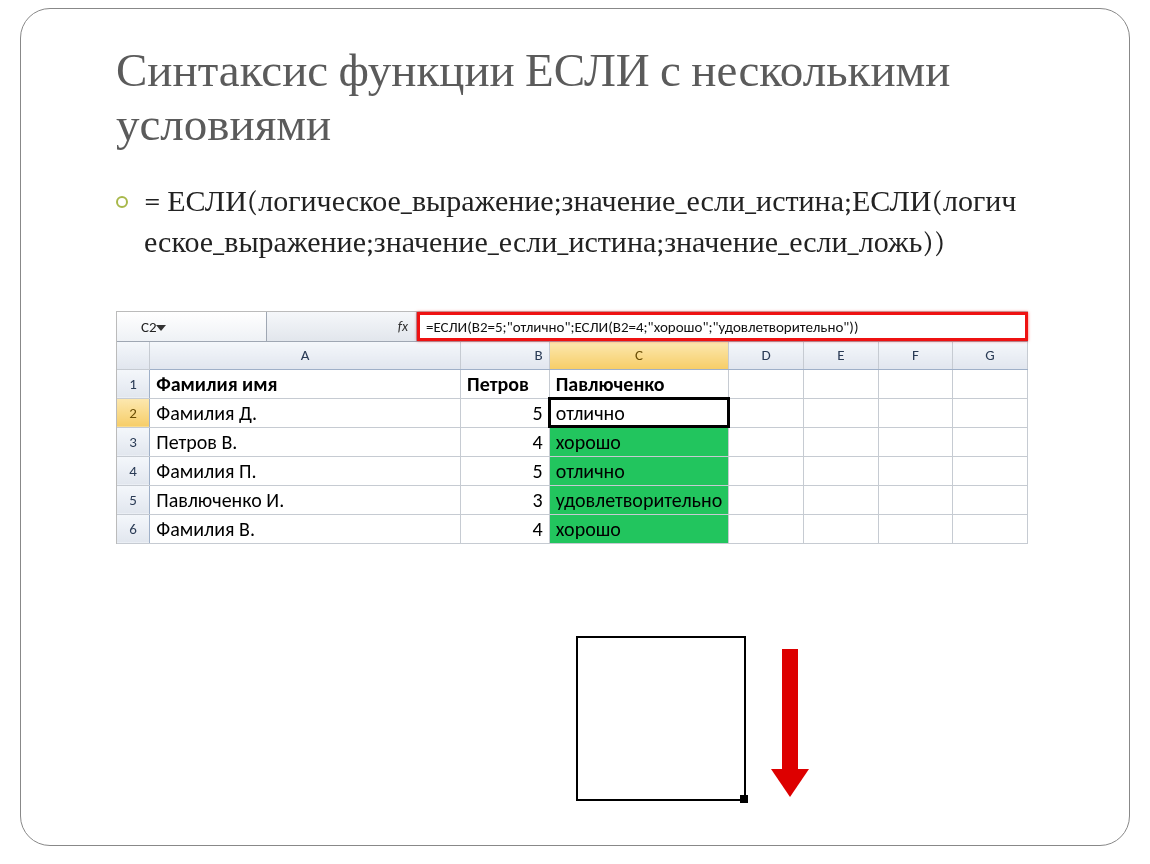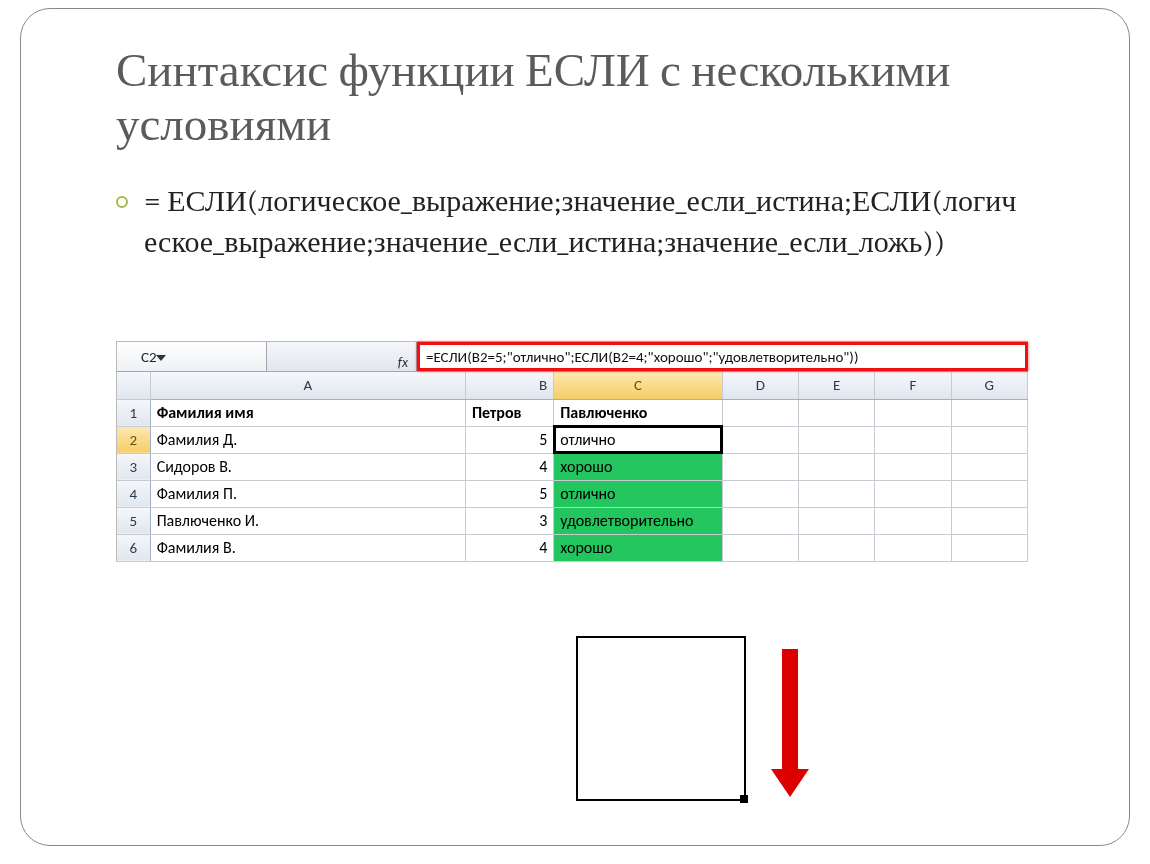--- a/index.html
+++ b/index.html
@@ -35,21 +35,21 @@
     margin-top: 14px; margin-right: 16px; flex-shrink: 0;
   }
   .bullet-text {
     font-size: 30px;
     color: #222;
     line-height: 1.35;
     font-family: "Cambria", "Georgia", serif;
     word-break: break-all;
   }
   .excel-shot {
-    margin-top: 78px;
+    margin-top: 48px;
     border-top: 1px solid #bbb;
     border-left: 1px solid #bbb;
     font-family: "Calibri", "Arial", sans-serif;
     font-size: 17px;
   }
   .fbar {
     display: flex;
     align-items: stretch;
     height: 30px;
     background: linear-gradient(#f5f7fa, #e2e6ec);
@@ -70,21 +70,21 @@
     left: 135px;
     margin-top: 2px;
     width: 0; height: 0;
     border-left: 5px solid transparent;
     border-right: 5px solid transparent;
     border-top: 6px solid #333;
   }
   .fx-gap {
     width: 150px;
     border-right: 1px solid #9fa7b3;
-    display:flex; align-items:flex-end; justify-content:flex-end;
+    display:flex; align-items:center; justify-content:flex-end;
     padding-right:8px;
   }
   .fx-label { font-style: italic; font-size: 14px; color: #333; }
   .formula-outer {
     flex: 1;
     background: #fff;
     border: 3px solid #e11;
     display: flex;
     align-items: center;
     padding-left: 6px;
@@ -95,21 +95,21 @@
   .grid { display: table; width: 100%; border-collapse: collapse; }
   .grow { display: table-row; }
   .gcell {
     display: table-cell;
     border-right: 1px solid #c6cbd2;
     border-bottom: 1px solid #c6cbd2;
     height: 27px;
     padding: 2px 6px;
     vertical-align: middle;
     background: #fff;
-    font-size: 16px;
+    font-size: 20px;
   }
   .colhdr {
     background: linear-gradient(#f4f7fb, #e1e6ee);
     text-align: center;
     color: #2a3b55;
     font-size: 15px;
     border-bottom: 1px solid #9fb0c8;
   }
   .rowhdr {
     background: linear-gradient(#f4f7fb, #e1e6ee);
@@ -216,21 +216,21 @@
         <div class="gcell colA">Фамилия Д.</div>
         <div class="gcell colB">5</div>
         <div class="gcell colC c2-active">отлично</div>
         <div class="gcell colD"></div>
         <div class="gcell colE"></div>
         <div class="gcell colF"></div>
         <div class="gcell colG"></div>
       </div>
       <div class="grow">
         <div class="gcell rowhdr">3</div>
-        <div class="gcell colA">Сидоров В.</div>
+        <div class="gcell colA">Петров В.</div>
         <div class="gcell colB">4</div>
         <div class="gcell colC fill-range">хорошо</div>
         <div class="gcell colD"></div>
         <div class="gcell colE"></div>
         <div class="gcell colF"></div>
         <div class="gcell colG"></div>
       </div>
       <div class="grow">
         <div class="gcell rowhdr">4</div>
         <div class="gcell colA">Фамилия П.</div>

